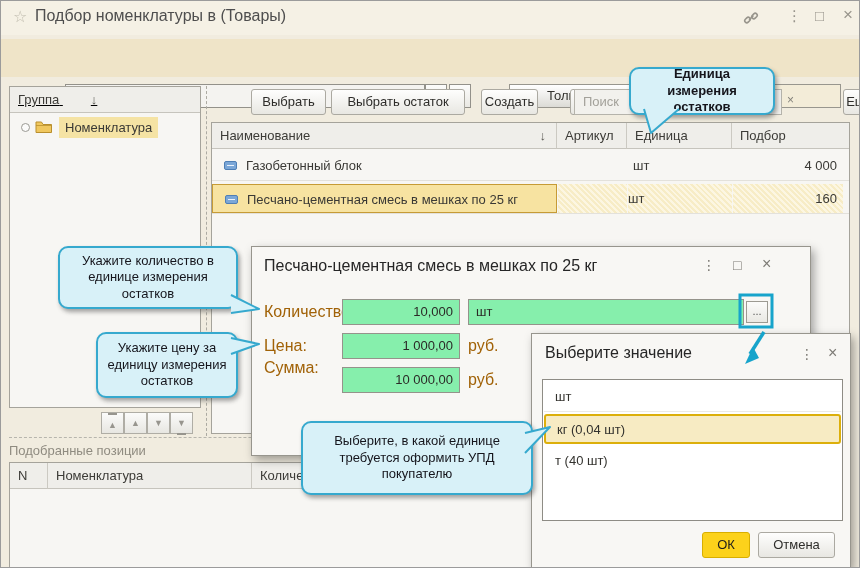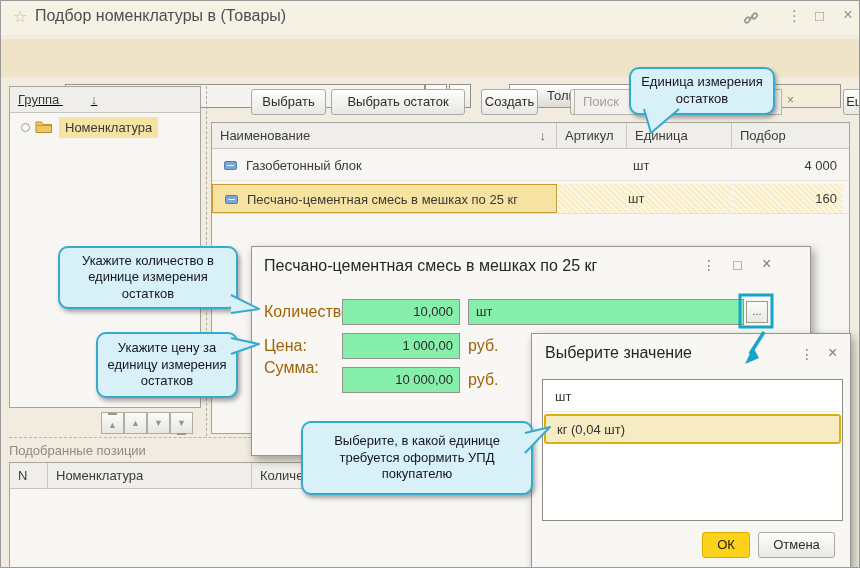--- a/index.html
+++ b/index.html
@@ -204,27 +204,28 @@
   </div>
 
   <div class="dialog z20" style="left:530px; top:332px; width:320px; height:235px;">
     <div class="dlg-title" style="left:13px; top:10px;">Выберите значение</div>
     <span class="dlg-ico" style="left:268px; top:12px;">⋮</span>
     <span class="dlg-ico" style="left:296px; top:10px; font-size:16px;">×</span>
 
     <div class="val-list">
       <div class="val-item" style="top:2px;">шт</div>
       <div class="val-item val-item-sel" style="top:34px;">кг (0,04 шт)</div>
+      <div class="val-item" style="top:66px; border-bottom:none;">т (40 шт)</div>
     </div>
 
     <div class="ok-btn" style="left:170px; top:198px; width:48px;">ОК</div>
     <div class="cancel-btn" style="left:226px; top:198px; width:77px;">Отмена</div>
   </div>
 
-  <div class="callout" style="left:628px; top:66px; width:146px; height:48px;">Единица измерения остатков</div>
+  <div class="callout" style="left:628px; top:66px; width:146px; height:48px;font-weight:bold;">Единица измерения остатков</div>
   <div class="callout" style="left:57px; top:245px; width:180px; height:63px;">Укажите количество в единице измерения остатков</div>
   <div class="callout" style="left:95px; top:331px; width:142px; height:66px;">Укажите цену за единицу измерения остатков</div>
   <div class="callout" style="left:300px; top:420px; width:232px; height:74px;">Выберите, в какой единице требуется оформить УПД покупателю</div>
 
   <svg id="overlay-svg">
 
     <path d="M643 108 L650 132 L678 108" fill="#D8F1F8" stroke="#36A9CE" stroke-width="2" stroke-linejoin="round"></path>
 
     <path d="M230 294 L258 308 L230 312" fill="#D8F1F8" stroke="#36A9CE" stroke-width="2" stroke-linejoin="round"></path>
 

